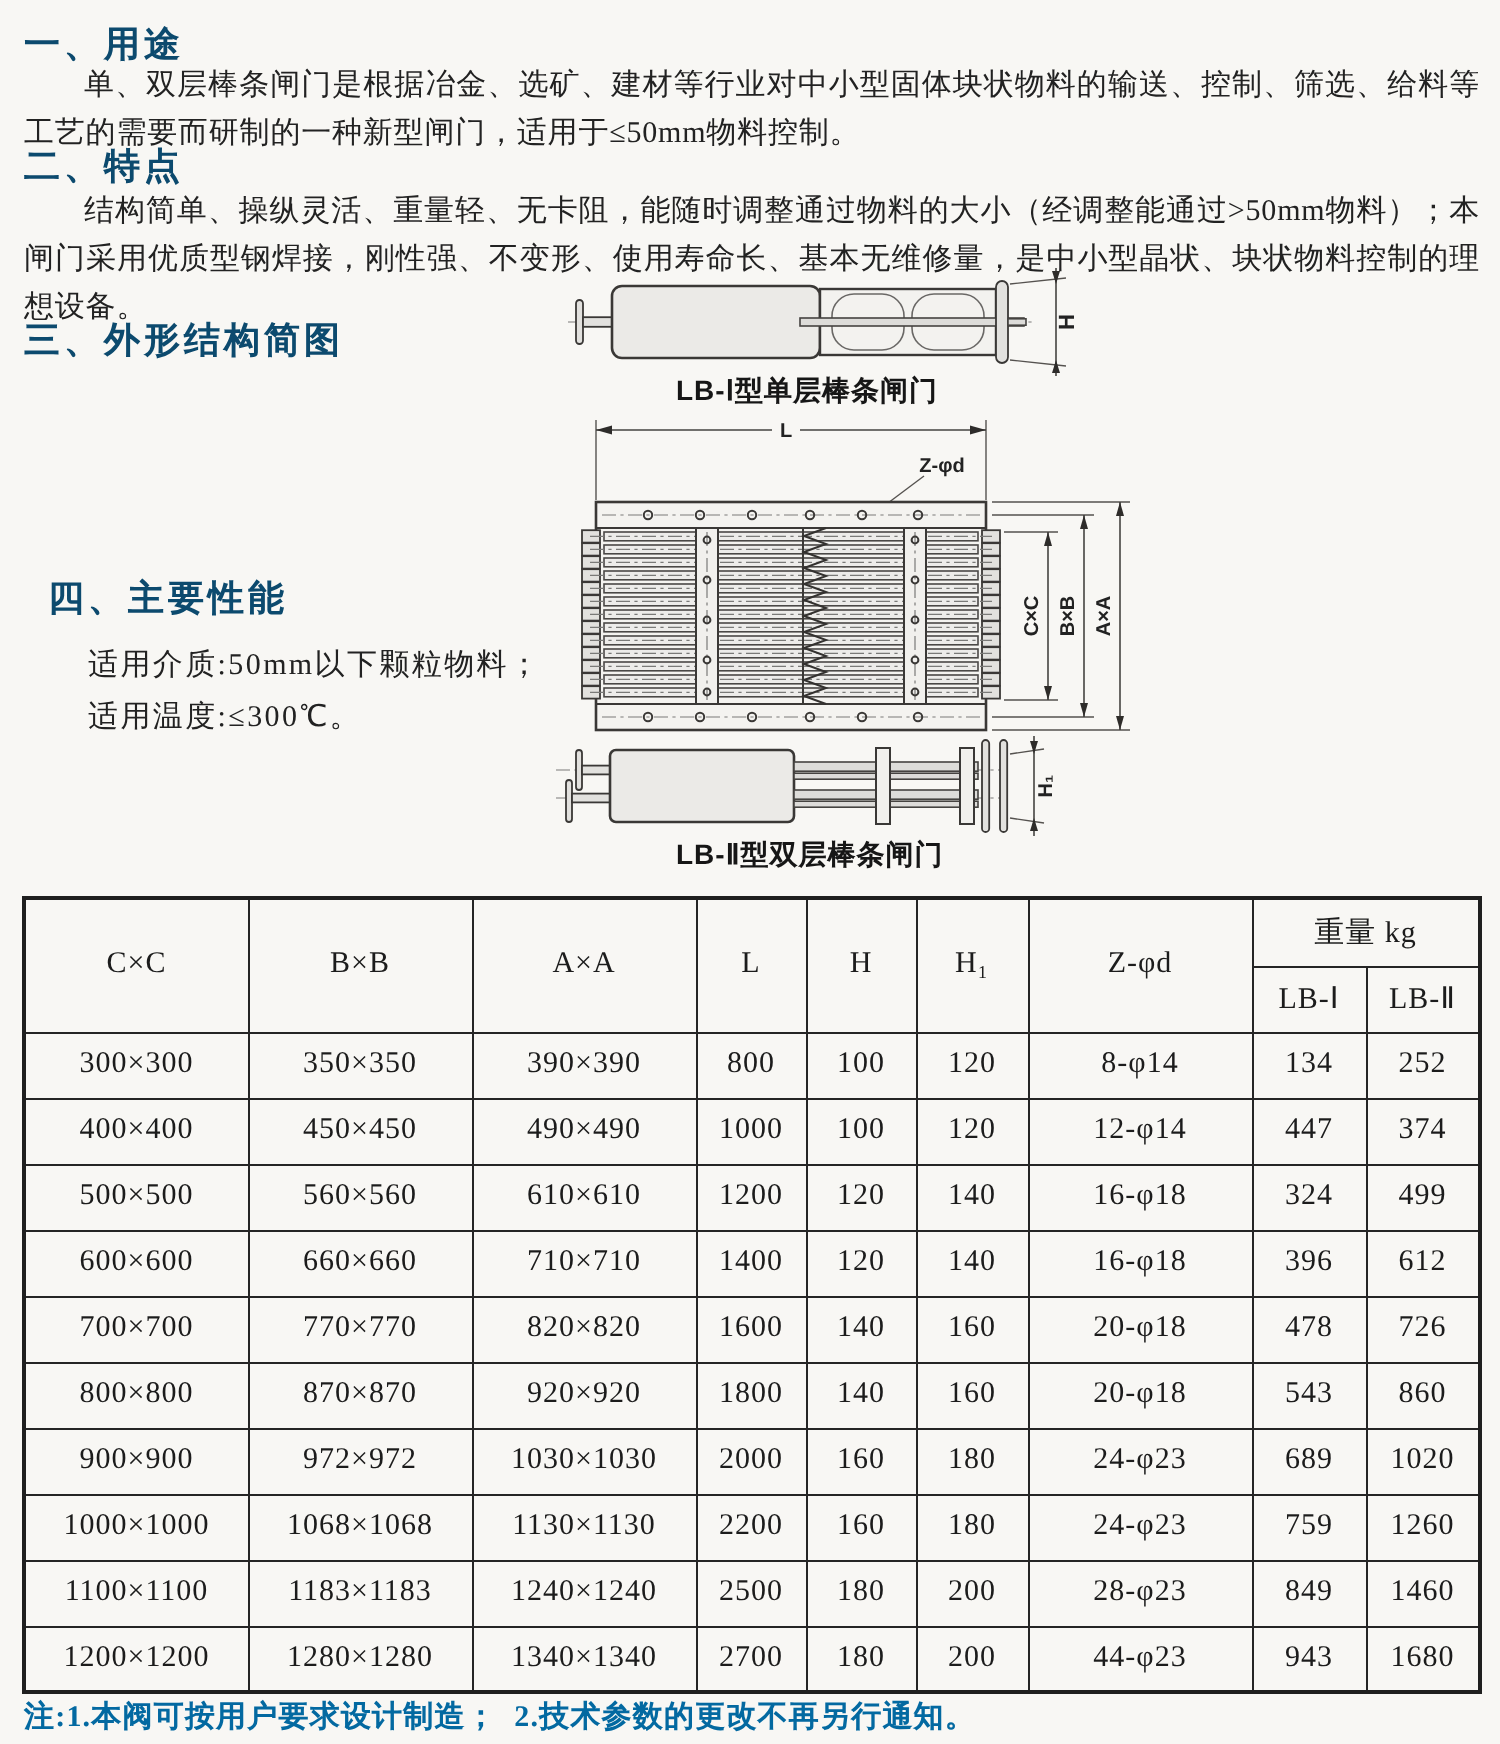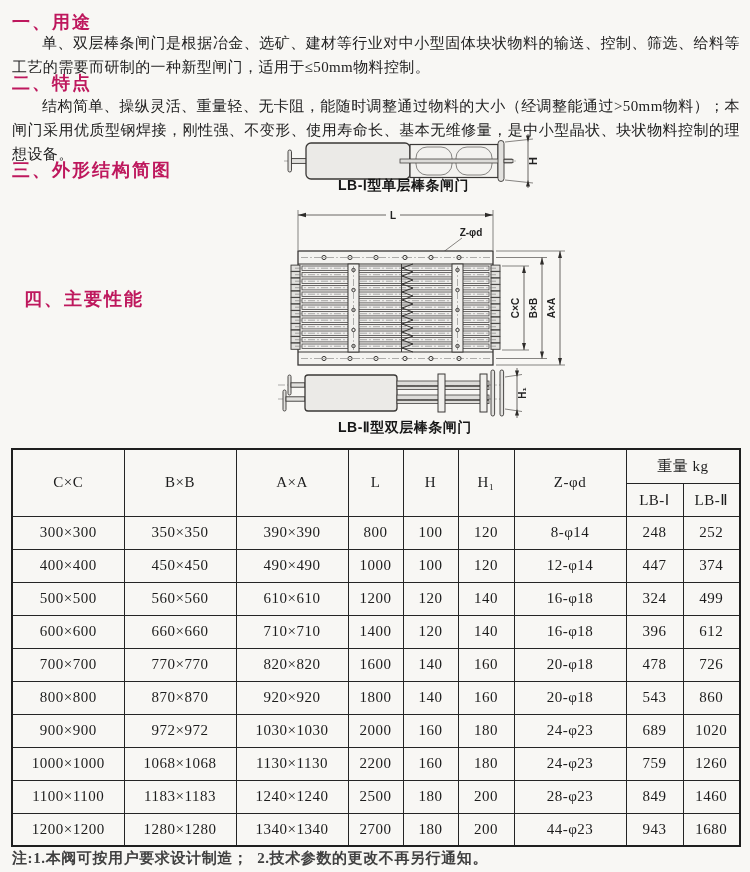--- a/index.html
+++ b/index.html
@@ -4,21 +4,21 @@
 <style>
   html,body { margin:0; padding:0; background:#e9e9e7; }
   .page {
     position:relative; width:750px; height:872px; margin:0 auto;
     background:#f8f7f4; color:#1b1b1b; overflow:hidden;
     font-family:"Liberation Serif", serif;
   }
   .abs { position:absolute; }
   .sec-heading {
     margin:0; font-family:"Liberation Sans", sans-serif;
-    font-weight:bold; font-size:18px; letter-spacing:2px; color:#be185d;
+    font-weight:bold; font-size:18px; letter-spacing:2px; color:#0c4a6e;
   }
   .body-text {
     margin:0; width:728px; font-size:15px; line-height:24px;
     letter-spacing:0.4px; text-align:justify; text-indent:2em; color:#222;
   }
   .perf-line { font-size:15px; line-height:26px; letter-spacing:1.2px; color:#222; }
   .fig-caption {
     font-family:"Liberation Sans", sans-serif; font-weight:bold;
     font-size:14px; letter-spacing:0.5px; color:#161616; white-space:nowrap;
   }
@@ -30,21 +30,21 @@
   table.dims th, table.dims td {
     border:1px solid #252525; text-align:center; vertical-align:middle;
     padding:0; font-weight:normal; letter-spacing:0.5px; overflow:hidden;
   }
   table.dims { border:2px solid #1f1f1f; }
   table.dims thead tr.hr1 { height:34px; }
   table.dims thead tr.hr2 { height:33px; }
   table.dims tbody tr { height:33px; }
   .note {
     margin:0; font-size:15px; font-weight:bold; letter-spacing:0.6px;
-    color:#404040; white-space:pre-wrap;
+    color:#0369a1; white-space:pre-wrap;
   }
   
   .cl  { stroke:#7a7a78; stroke-width:0.6; stroke-dasharray:7 2.2 1.6 2.2; }
   .xln { stroke:#55524f; stroke-width:0.7; fill:none; }
   .dln { stroke:#454340; stroke-width:0.8; fill:none; }
   .ar  { fill:#2e2c2a; }
   .ln1 { stroke:#3a3836; stroke-width:1; fill:none; }
   .frame { fill:#f4f3f0; stroke:#3a3836; stroke-width:1.3; }
   .stiff { fill:#f1f0ed; stroke:#3a3836; stroke-width:1; }
   .sf  { fill:#edecea; stroke:#4a4846; stroke-width:0.8; }
@@ -84,21 +84,21 @@
     <rect x="216" y="6.5" width="6" height="41" rx="3" class="sf2"></rect>
     <rect x="222" y="25.4" width="9" height="3.2" class="rod"></rect>
 
     <line x1="223" y1="8" x2="251" y2="5" class="xln"></line>
     <line x1="223" y1="46" x2="251" y2="49" class="xln"></line>
     <line x1="246" y1="0" x2="246" y2="54" class="dln"></line>
     <polygon points="246,8 244,1.5 248,1.5" class="ar"></polygon>
     <polygon points="246,46 244,52.5 248,52.5" class="ar"></polygon>
     <text transform="rotate(-90 255 27)" x="255" y="27" text-anchor="middle" class="dlabel11">H</text>
   </svg>
-  <div class="abs fig-caption" style="left:338px; top:177px;">LB-Ⅰ型单层棒条闸门</div>
+  <div class="abs fig-caption" style="left:338px; top:187px;">LB-Ⅰ型单层棒条闸门</div>
 
   <svg class="abs" style="left:286px; top:206px;" width="300" height="172" viewBox="0 0 300 172">
     <defs>
       <g id="bar">
         <rect x="16" y="0" width="187" height="4.4" class="sf"></rect>
         <rect x="5" y="-0.9" width="9" height="6.2" class="sf2"></rect>
         <rect x="205" y="-0.9" width="9" height="6.2" class="sf2"></rect>
         <line x1="9" y1="2.2" x2="210" y2="2.2" class="cl"></line>
       </g>
       <circle id="hole" r="2.1" class="ln1" fill="none"></circle>
@@ -187,20 +187,22 @@
     <line x1="210" y1="45" x2="279" y2="45" class="xln"></line>
     <line x1="210" y1="159" x2="279" y2="159" class="xln"></line>
     <line x1="274" y1="45" x2="274" y2="159" class="dln"></line>
     <polygon points="274,45 272,52 276,52" class="ar"></polygon>
     <polygon points="274,159 272,152 276,152" class="ar"></polygon>
     <text transform="rotate(-90 269 102)" x="269" y="102" text-anchor="middle" class="dlabel">A×A</text>
   </svg>
 
   <h2 class="abs sec-heading" style="left:12px; top:287px;margin-left:12px;">四、主要性能</h2>
   <div class="abs" style="left:44px; top:320px;">
+    <div class="perf-line">适用介质:50mm以下颗粒物料；</div>
+    <div class="perf-line">适用温度:≤300℃。</div>
   </div>
 
   <svg class="abs" style="left:276px; top:368px;" width="256" height="50" viewBox="0 0 256 50">
     <line x1="2" y1="17" x2="228" y2="17" class="cl"></line>
     <line x1="2" y1="31" x2="228" y2="31" class="cl"></line>
     <g>
       <rect x="12" y="7" width="3" height="20" rx="1.5" class="sf2"></rect>
       <rect x="15" y="14.8" width="14" height="4.4" class="sf2"></rect>
       <rect x="7" y="22" width="3" height="21" rx="1.5" class="sf2"></rect>
       <rect x="10" y="28.8" width="19" height="4.4" class="sf2"></rect>
@@ -255,21 +257,21 @@
     </thead>
     <tbody>
     <tr>
       <td>300×300</td>
       <td>350×350</td>
       <td>390×390</td>
       <td>800</td>
       <td>100</td>
       <td>120</td>
       <td>8-φ14</td>
-      <td>248</td>
+      <td>134</td>
       <td>252</td>
     </tr>
 
     <tr>
       <td>400×400</td>
       <td>450×450</td>
       <td>490×490</td>
       <td>1000</td>
       <td>100</td>
       <td>120</td>

